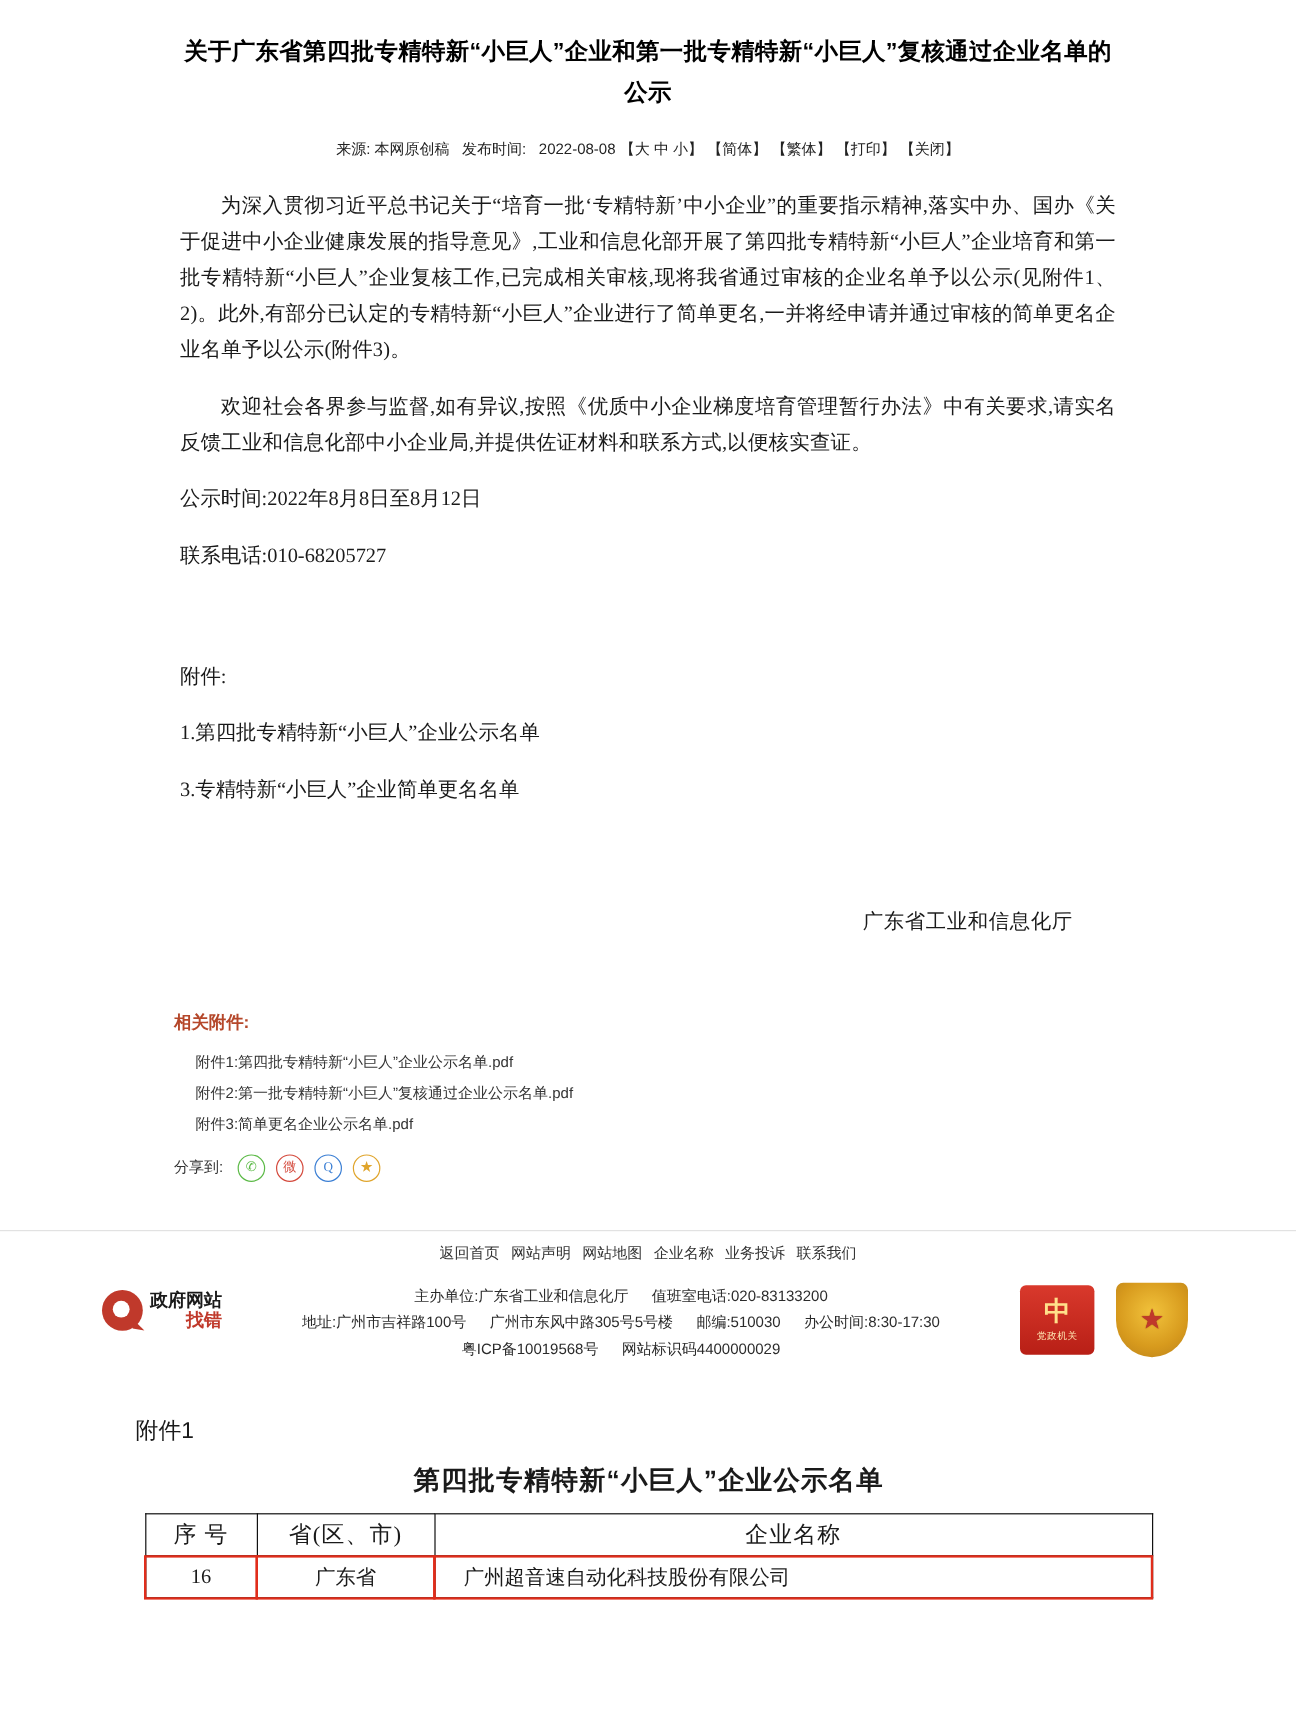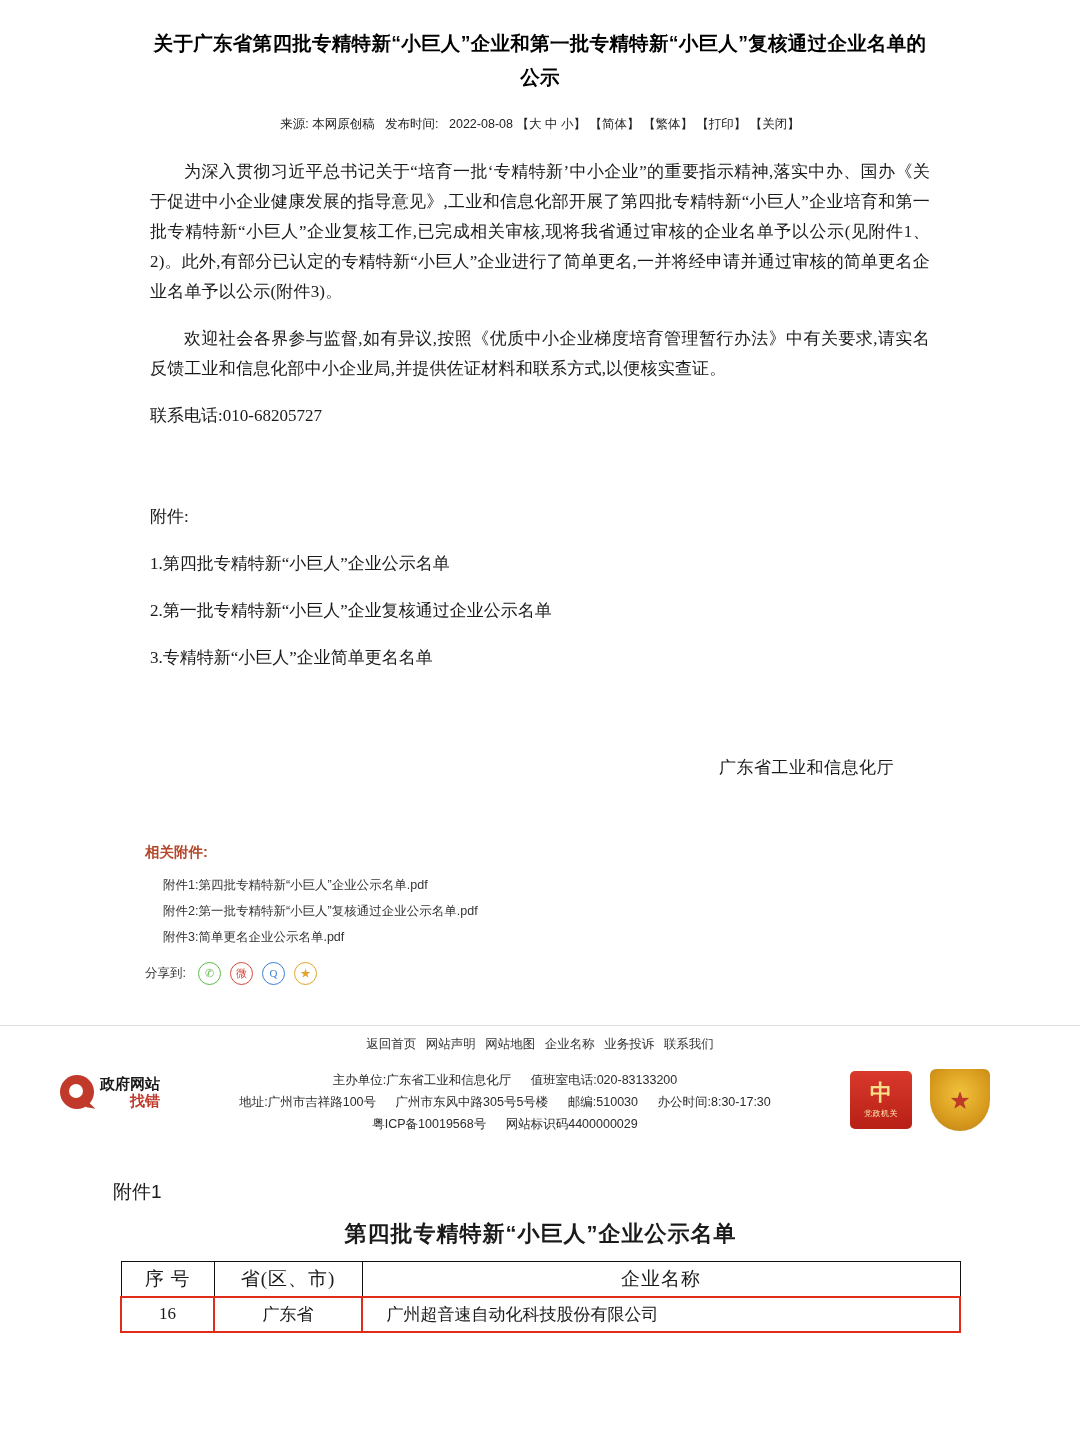--- a/index.html
+++ b/index.html
@@ -144,20 +144,21 @@
     padding: 10px 0 8px 0;
   }
   .footer-nav a {
     color: #333; text-decoration: none; margin: 0 3px;
   }
   .footer-body {
     display: flex;
     align-items: flex-start;
     justify-content: space-between;
     padding: 8px 90px 0 60px;
+    margin-left: 25px;
   }
   .gov-badge {
     display: flex; align-items: center; gap: 6px;
     flex: 0 0 auto;
     margin-top: 6px;
   }
   .gov-mark {
     width: 34px; height: 34px;
     border-radius: 50%;
     background: #c0392b;
@@ -295,27 +296,27 @@
     <span>【简体】</span>
     <span>【繁体】</span>
     <span>【打印】</span>
     <span>【关闭】</span>
   </div>
 
   <div class="body-wrap">
     <p class="para">为深入贯彻习近平总书记关于“培育一批‘专精特新’中小企业”的重要指示精神,落实中办、国办《关于促进中小企业健康发展的指导意见》,工业和信息化部开展了第四批专精特新“小巨人”企业培育和第一批专精特新“小巨人”企业复核工作,已完成相关审核,现将我省通过审核的企业名单予以公示(见附件1、2)。此外,有部分已认定的专精特新“小巨人”企业进行了简单更名,一并将经申请并通过审核的简单更名企业名单予以公示(附件3)。</p>
     <p class="para">欢迎社会各界参与监督,如有异议,按照《优质中小企业梯度培育管理暂行办法》中有关要求,请实名反馈工业和信息化部中小企业局,并提供佐证材料和联系方式,以便核实查证。</p>
 
+    <p class="plain">公示时间:2022年8月8日至8月12日</p>
     <p class="plain">联系电话:010-68205727</p>
 
     <div class="spacer-lg"></div>
 
     <p class="attach-head">附件:</p>
     <p class="attach-item">1.第四批专精特新“小巨人”企业公示名单</p>
-    <p class="attach-item">2.第一批专精特新“小巨人”企业复核通过企业公示名单</p>
     <p class="attach-item">3.专精特新“小巨人”企业简单更名名单</p>
 
     <div class="sign">
       <div>广东省工业和信息化厅</div>
     </div>
   </div>
 
   <div class="rel-wrap">
     <div class="rel-title">相关附件:</div>
     <div class="rel-item">附件1:第四批专精特新“小巨人”企业公示名单.pdf</div>

